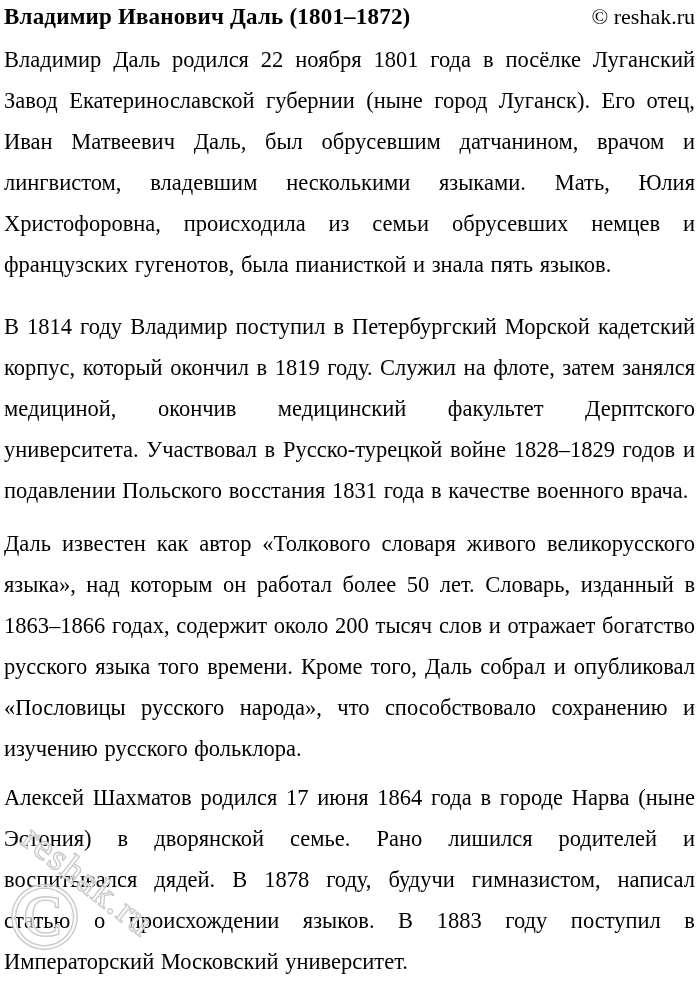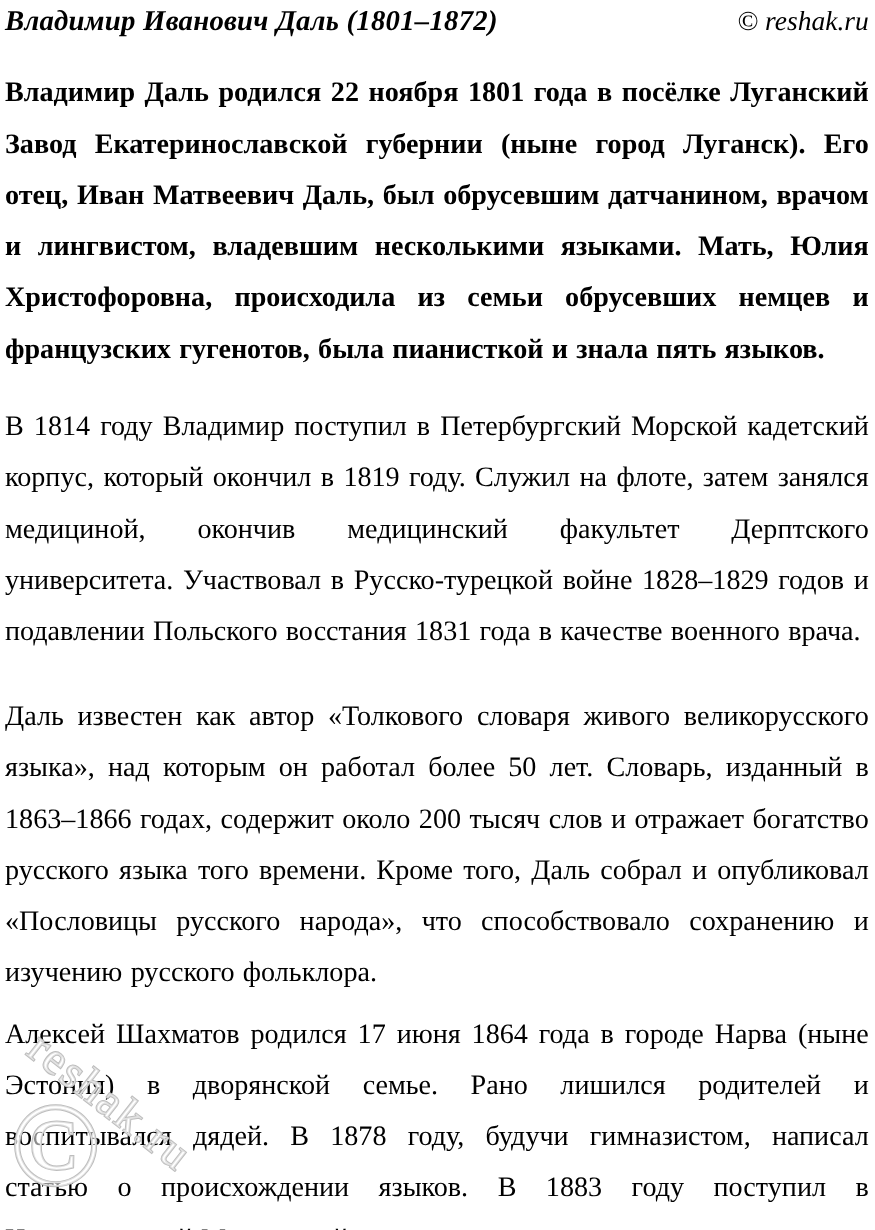--- a/index.html
+++ b/index.html
@@ -17,43 +17,42 @@
   }
   .page {
     padding: 3px 5px 0 4px;
   }
   .header-row {
     display: flex;
     justify-content: space-between;
     align-items: center;
     line-height: 27px;
     white-space: nowrap;
-    font-style: italic;
   }
   .doc-title {
     font-size: 23px;
     font-weight: bold;
     margin: 0;
     letter-spacing: 0.2px;
   }
   .copyright {
     font-size: 22px;
     font-weight: normal;
   }
   .body-par {
     font-size: 22.5px;
     line-height: 41px;
     text-align: justify;
     text-align-last: left;
     margin: 0;
     word-spacing: 1px;
   }
-  .par-1 { margin-top: 23px; font-weight: bold; }
+  .par-1 { margin-top: 9px; }
   .par-2 { margin-top: 21px; }
-  .par-3 { margin-top: 27px; }
+  .par-3 { margin-top: 12px; }
   .section-title {
     font-size: 23px;
     font-weight: bold;
     margin: 5px 0 0 0;
     line-height: 30px;
     letter-spacing: 0.2px;
   }
   .par-4 { margin-top: 8px; }
 
   .diag-watermark {

